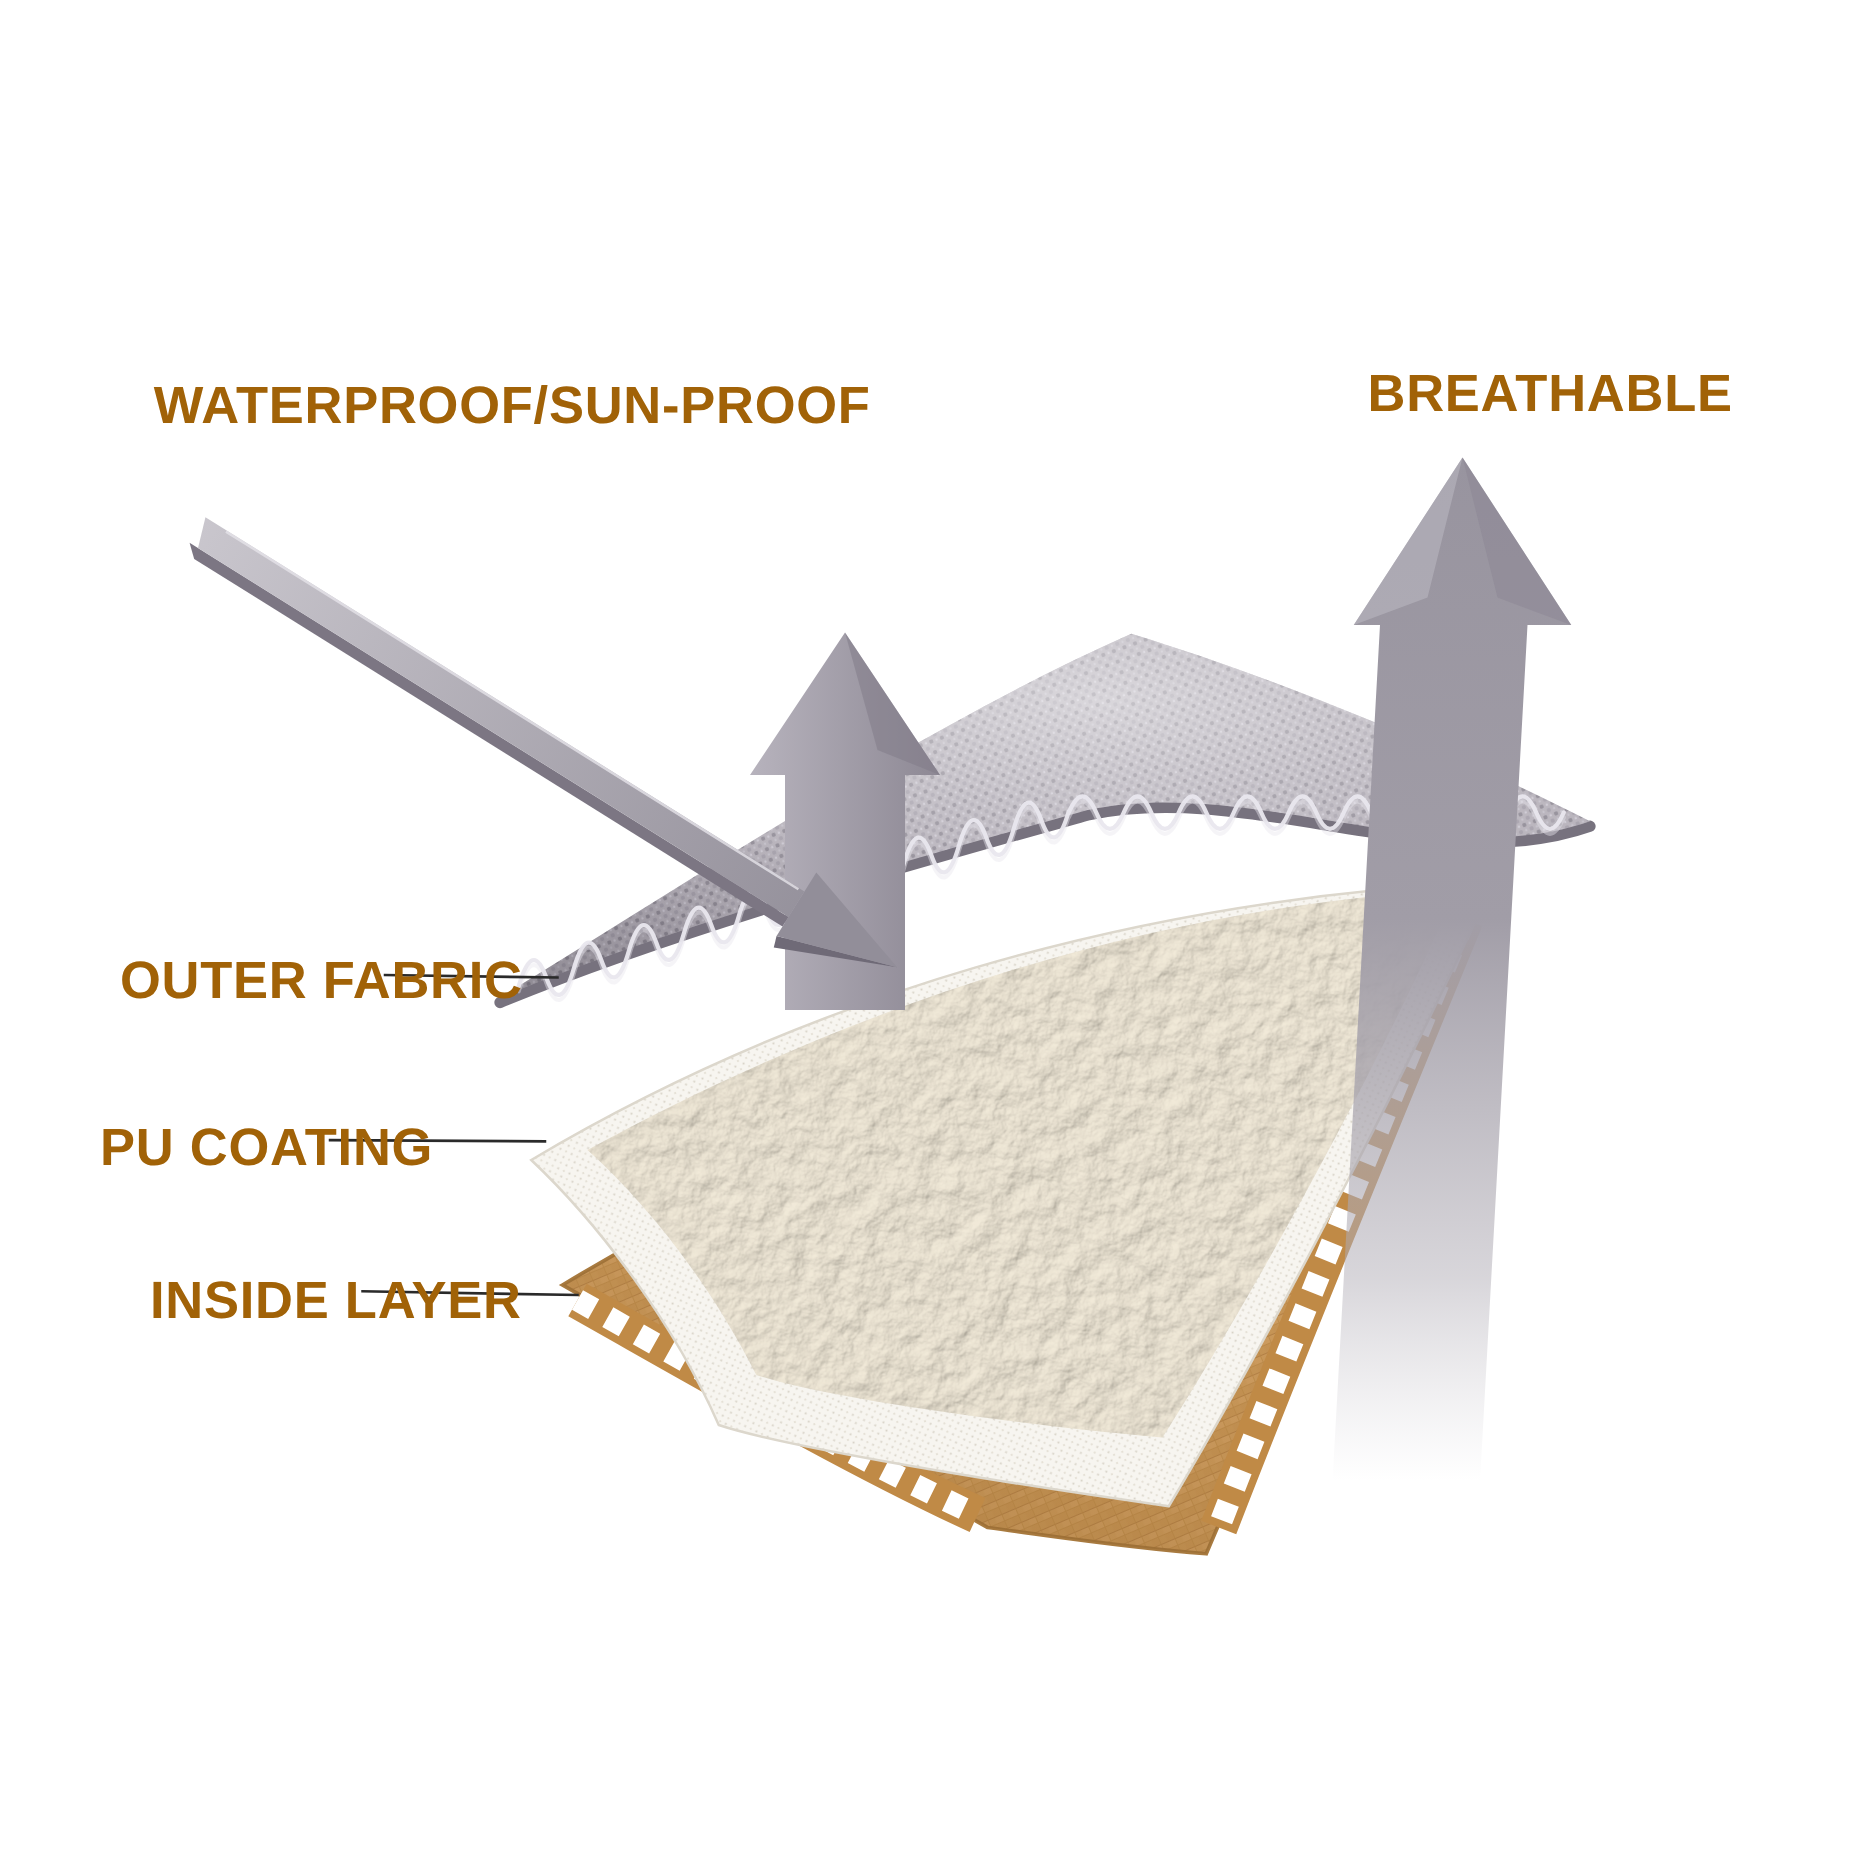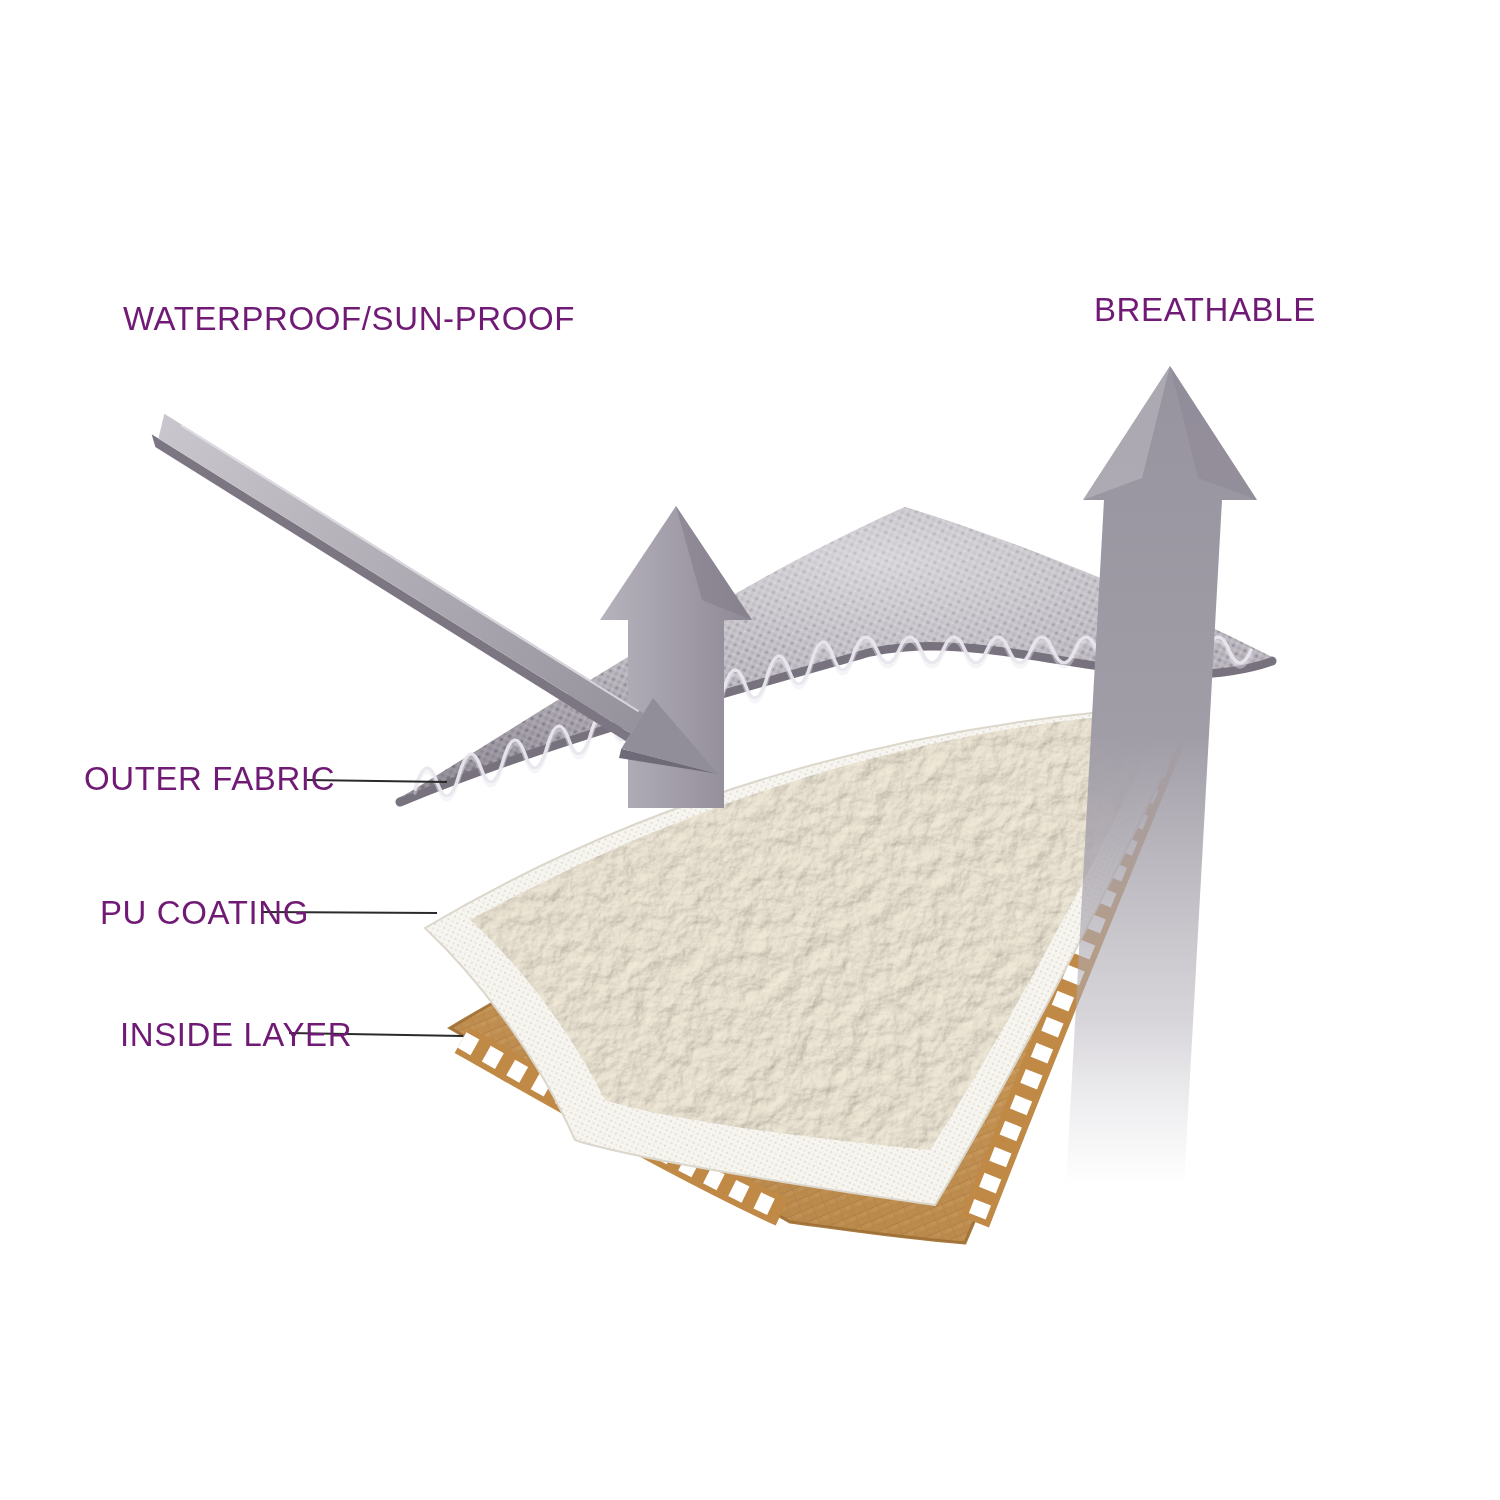--- a/index.html
+++ b/index.html
@@ -6,29 +6,30 @@
   .scene{
     position:relative;
     width:1500px;height:1500px;
     background:#ffffff;
     overflow:hidden;
     font-family:"Liberation Sans", sans-serif;
   }
   .scene svg{position:absolute;left:0;top:0;}
   .label{
     position:absolute;
-    font-size:33px;
-    color:#701a75;
+    font-size:42px;
+    color:#a16207;
     letter-spacing:.6px;
     white-space:nowrap;
+    font-weight:bold;
   }
   .lbl-waterproof{left:123px;top:300px;}
   .lbl-breathable{left:1094px;top:291px;}
-  .lbl-outer{left:84px;top:760px;}
-  .lbl-pu{left:100px;top:894px;}
+  .lbl-outer{left:96px;top:760px;}
+  .lbl-pu{left:80px;top:894px;}
   .lbl-inside{left:88px;top:1016px;margin-left:32px;}
 </style>
 </head>
 <body>
 
 <div class="scene">
 
   <svg width="1500" height="1500" viewBox="0 0 1500 1500">
     <defs>
 

